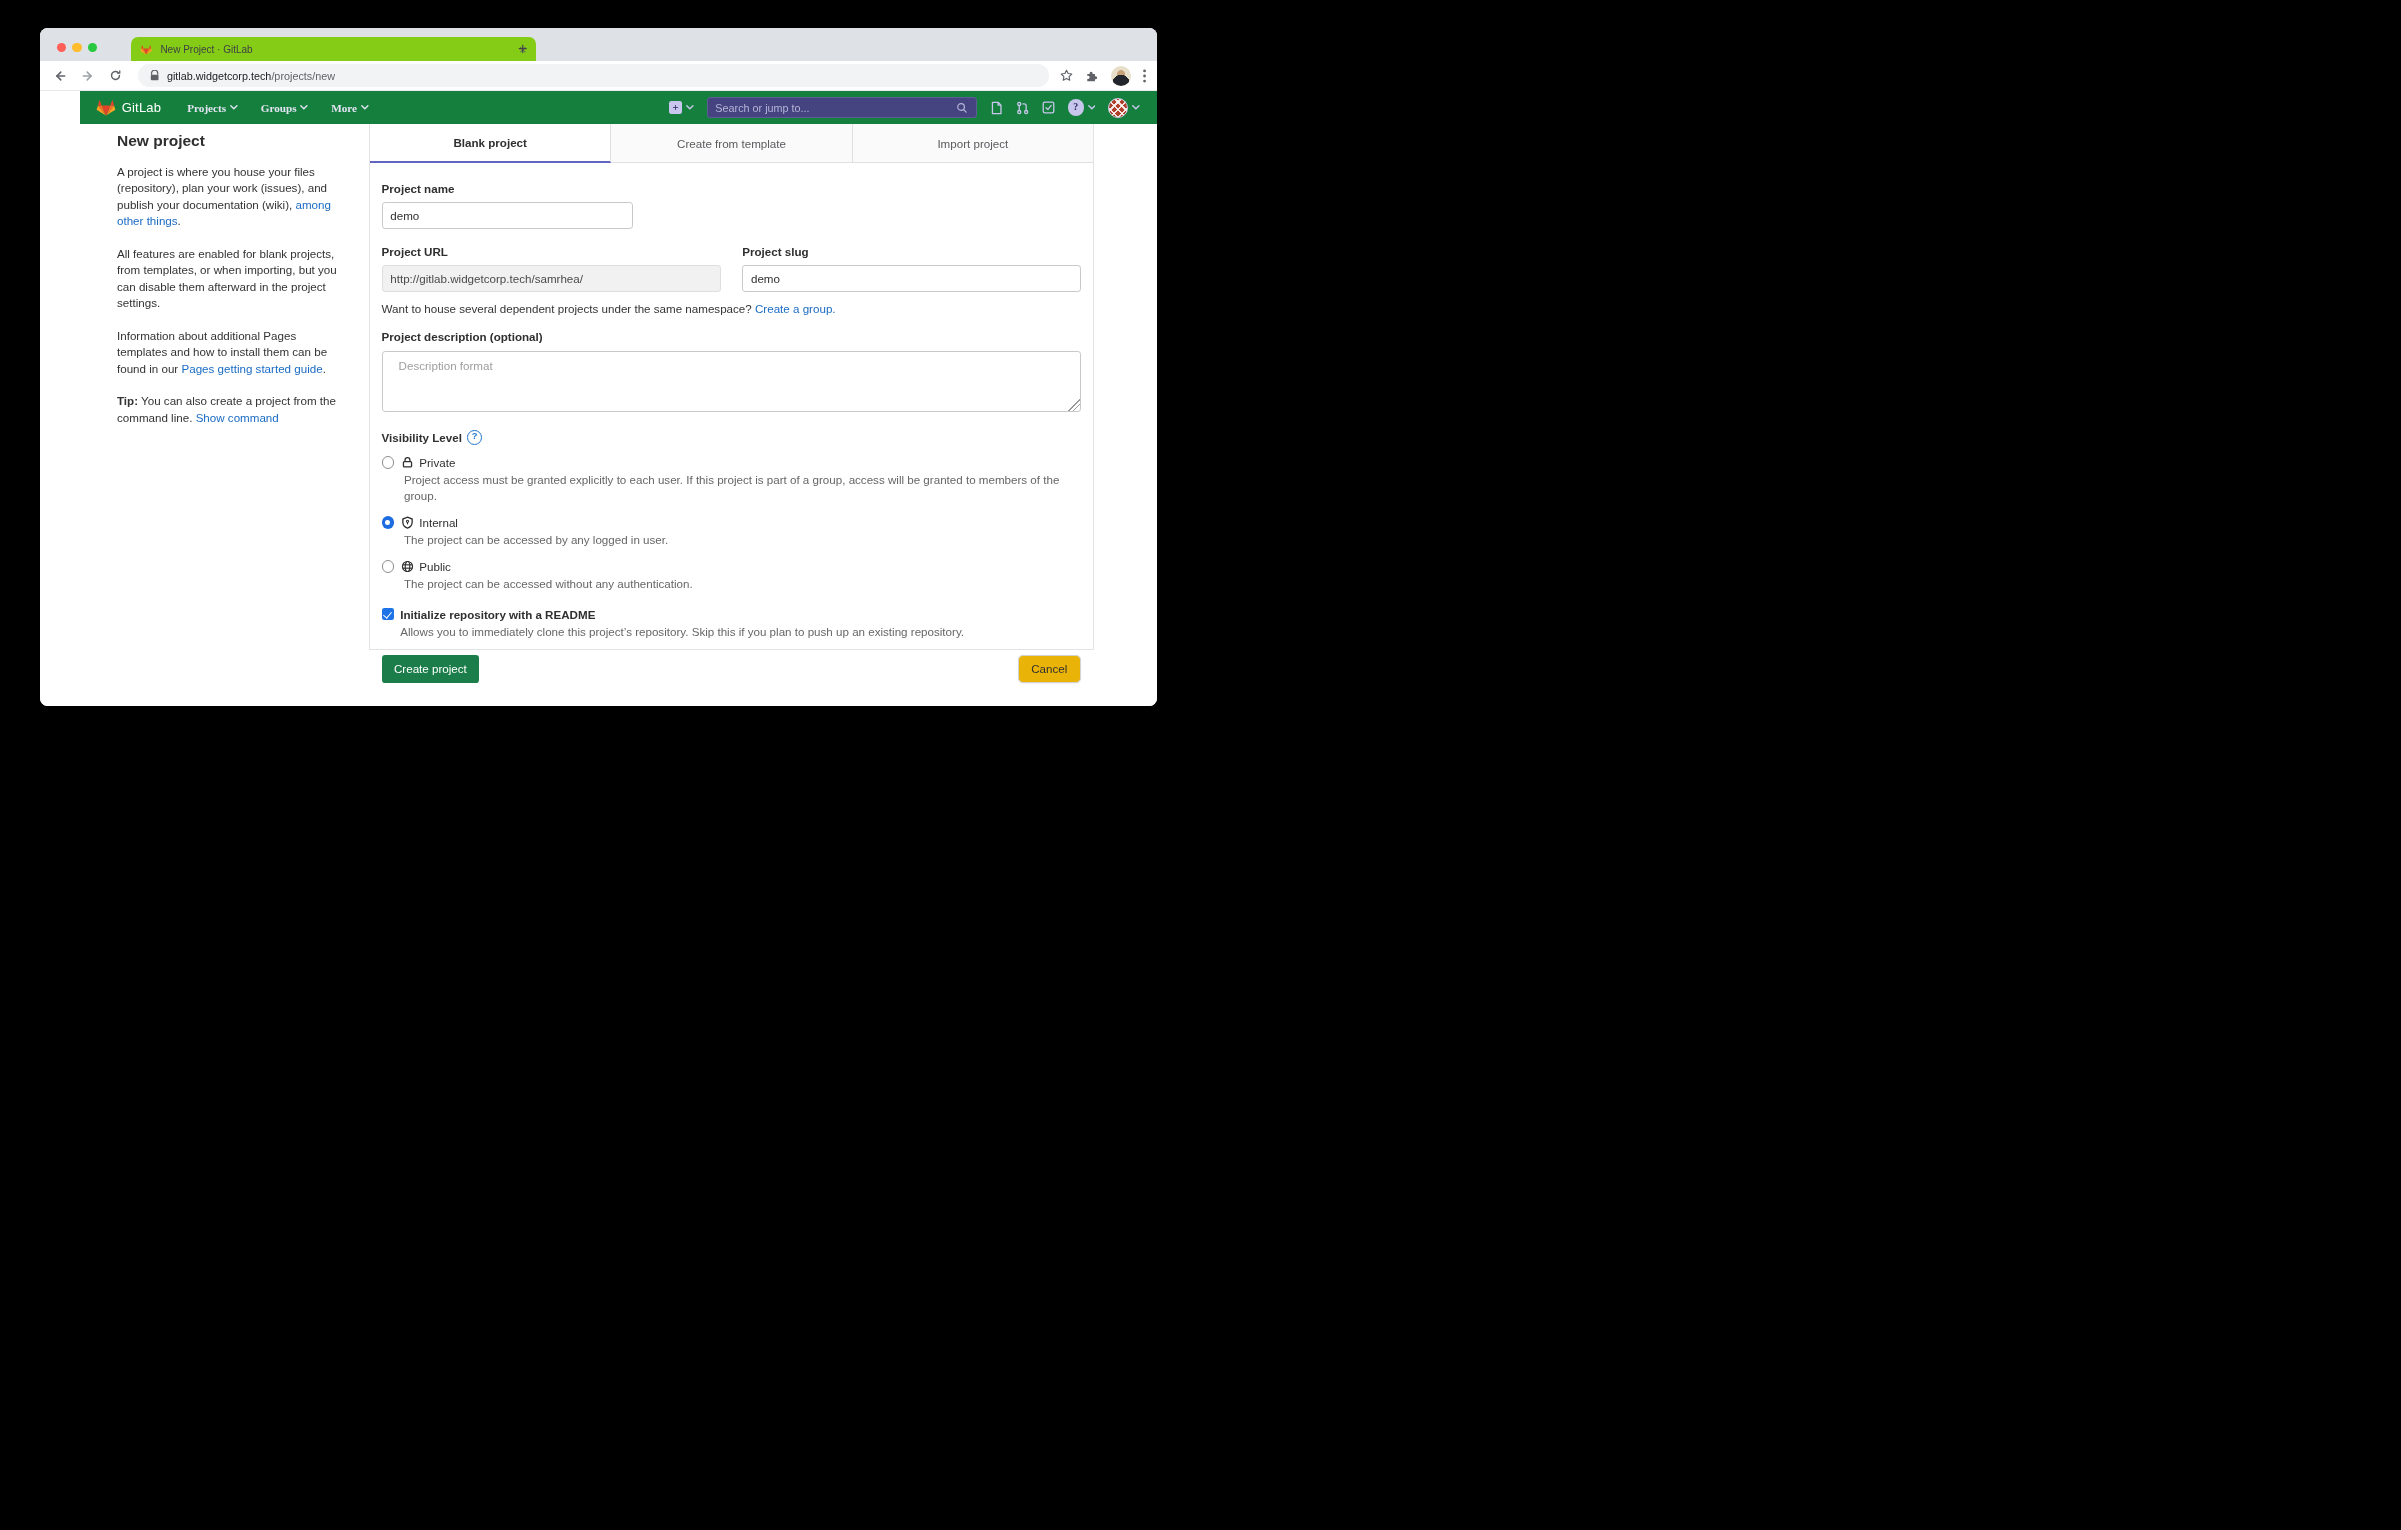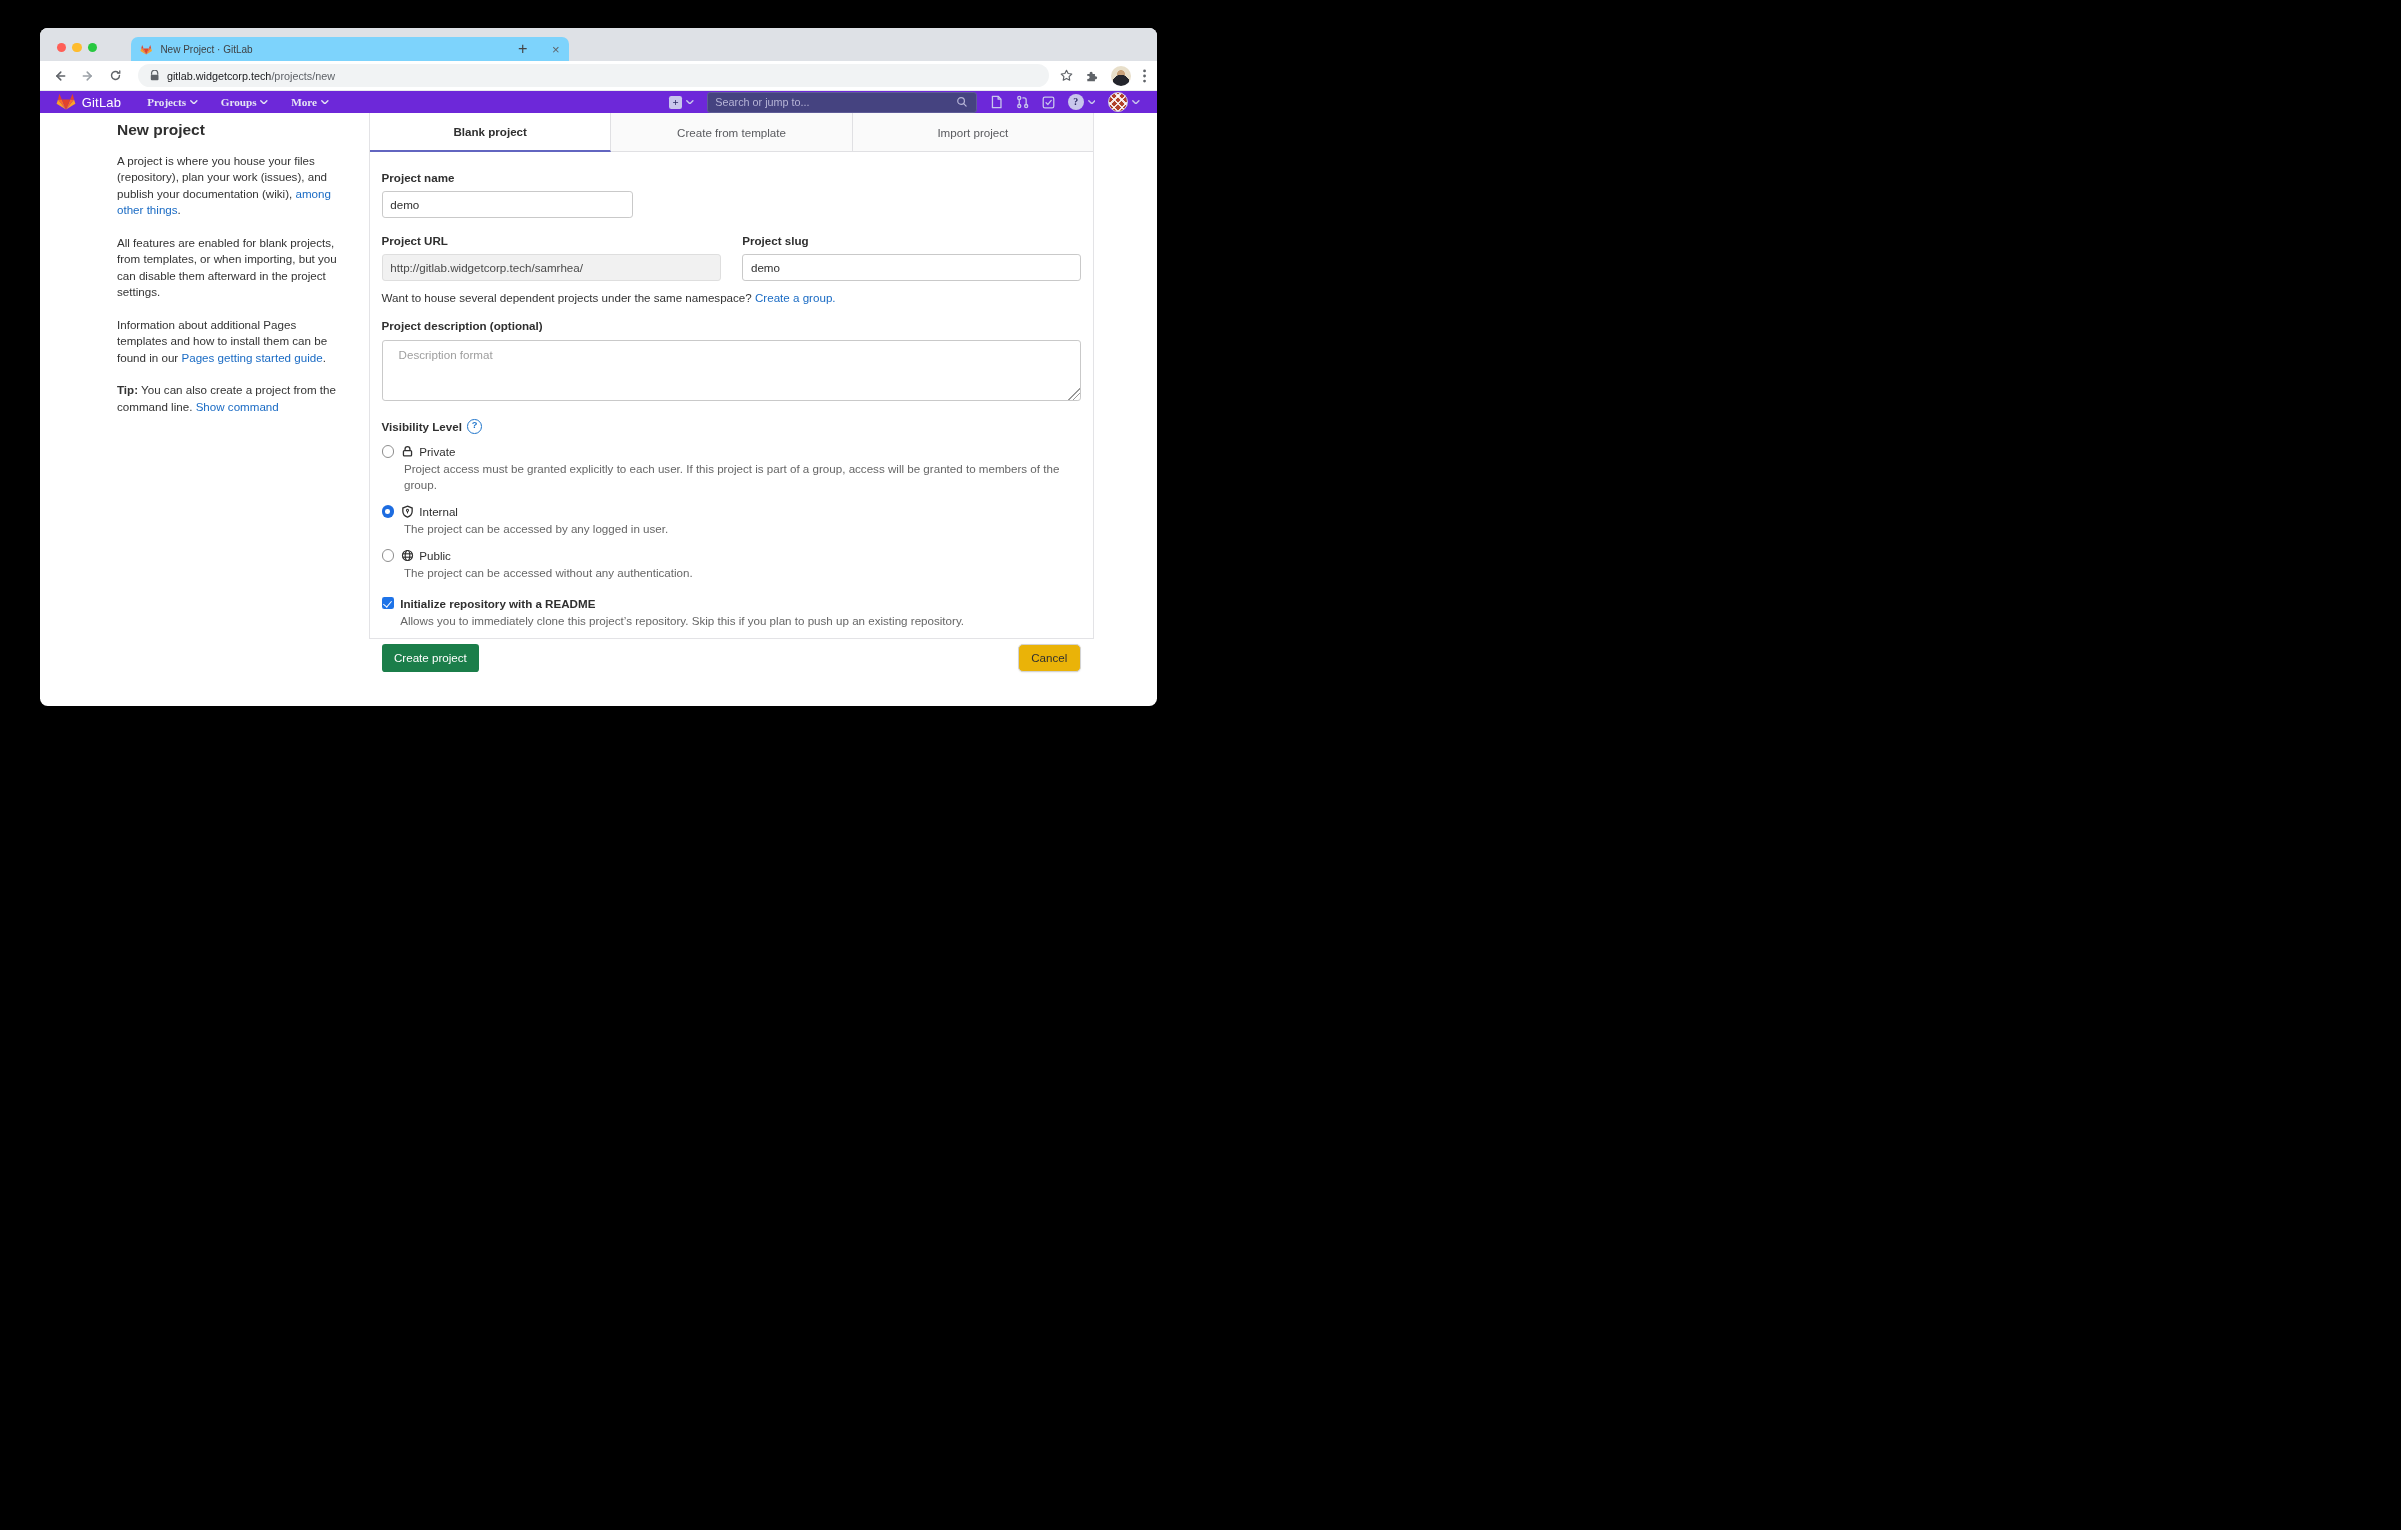--- a/index.html
+++ b/index.html
@@ -4,40 +4,40 @@
 <style>
   * { box-sizing: border-box; margin: 0; padding: 0; }
   html,body { width:1201px; height:765px; background:#000; font-family:"Liberation Sans", sans-serif; }
   .window { position:absolute; left:40px; top:28px; width:1117px; height:678px; border-radius:7.7px; overflow:hidden; background:#fff; }
 
   
   .tabstrip { position:relative; height:33px; background:#dee1e6; }
   .lights { position:absolute; left:17px; top:14.7px; display:flex; gap:6.2px; }
   .light { width:9.3px; height:9.3px; border-radius:50%; }
   .light.red{background:#ff5f57}.light.yellow{background:#febc2e}.light.green{background:#28c840}
-  .chrome-tab { position:absolute; left:91px; top:9.3px; width:438px; height:24px; background:#7dd3fc; border-radius:7px 7px 0 0; display:flex; align-items:center; padding:0 9.3px; }
+  .chrome-tab { position:absolute; left:91px; top:9.3px; width:405px; height:24px; background:#84cc16; border-radius:7px 7px 0 0; display:flex; align-items:center; padding:0 9.3px; }
   .chrome-tab .title { flex:1; font-size:10px; color:#3f4245; margin-left:7.7px; white-space:nowrap; overflow:hidden; }
   .tab-close { color:#5f6368; font-size:13px; line-height:1; cursor:default; }
   .newtab-btn { position:absolute; left:472px; top:10px; width:21.7px; height:21.7px; color:#444; font-size:16.2px; text-align:center; line-height:20px; }
 
   
   .toolbar { height:30px; background:#fff; display:flex; align-items:center; padding:0 10.8px; border-bottom:0.8px solid #e8eaed; }
   .navbtn { width:18.6px; height:18.6px; margin-right:9.3px; display:flex; align-items:center; justify-content:center; }
   .urlbar { flex:1; height:23px; background:#f1f3f4; border-radius:11.6px; display:flex; align-items:center; padding:0 12.4px; margin:0 10.8px 0 3.1px; }
   .urlbar .domain { font-size:10.8px; color:#202124; margin-left:7.7px; }
   .urlbar .path { font-size:10.8px; color:#5f6368; }
   .tb-right { display:flex; align-items:center; gap:12.4px; }
   .mac-avatar { width:20px; height:20px; border-radius:50%;
     background: radial-gradient(circle at 50% 86%, #23252c 0 42%, transparent 43%),
                 radial-gradient(circle at 50% 40%, #c9a27a 0 24%, transparent 25%),
                 radial-gradient(circle at 50% 52%, #2b3a66 0 14%, transparent 15%),
                 #e8dfca; }
 
   
-  .gl-nav { height:22px; background:#6d28d9; display:flex; align-items:center; padding:0 17px 0 15.5px; }
+  .gl-nav { height:33px; background:#15803d; display:flex; align-items:center; padding:0 17px 0 15.5px;margin-left:40px; }
   .gl-logo-text { color:#fff; font-size:13px; font-weight:500; margin-left:6.2px; letter-spacing:0.2px; }
   .gl-menu { display:flex; margin-left:26px; gap:23px; }
   .gl-menu-item { display:flex; align-items:center; gap:3.9px; color:#e4e3f4; font-size:11.2px; font-weight:600; cursor:pointer;font-family:Liberation Serif, serif; }
   .gl-right { margin-left:auto; display:flex; align-items:center; gap:13px; }
   .plusbox { width:13px; height:13px; background:#c8c6ec; border-radius:2.3px; color:#2a2961; font-weight:700; font-size:10.8px; line-height:12.4px; text-align:center; }
   .gl-search { width:270px; height:21px; background:#454380; border:0.8px solid #5e5c97; border-radius:3.1px; display:flex; align-items:center; padding:0 7.7px; }
   .gl-search span { flex:1; color:#b6b4d6; font-size:10.8px; }
   .gl-avatar { width:20px; height:20px; border-radius:50%; border:0.8px solid #cfcde8;
     background: repeating-linear-gradient(45deg, rgba(255,255,255,.85) 0 1.5px, transparent 1.5px 5.4px),
                 repeating-linear-gradient(-45deg, rgba(255,255,255,.85) 0 1.5px, transparent 1.5px 5.4px), #b0402a; }

